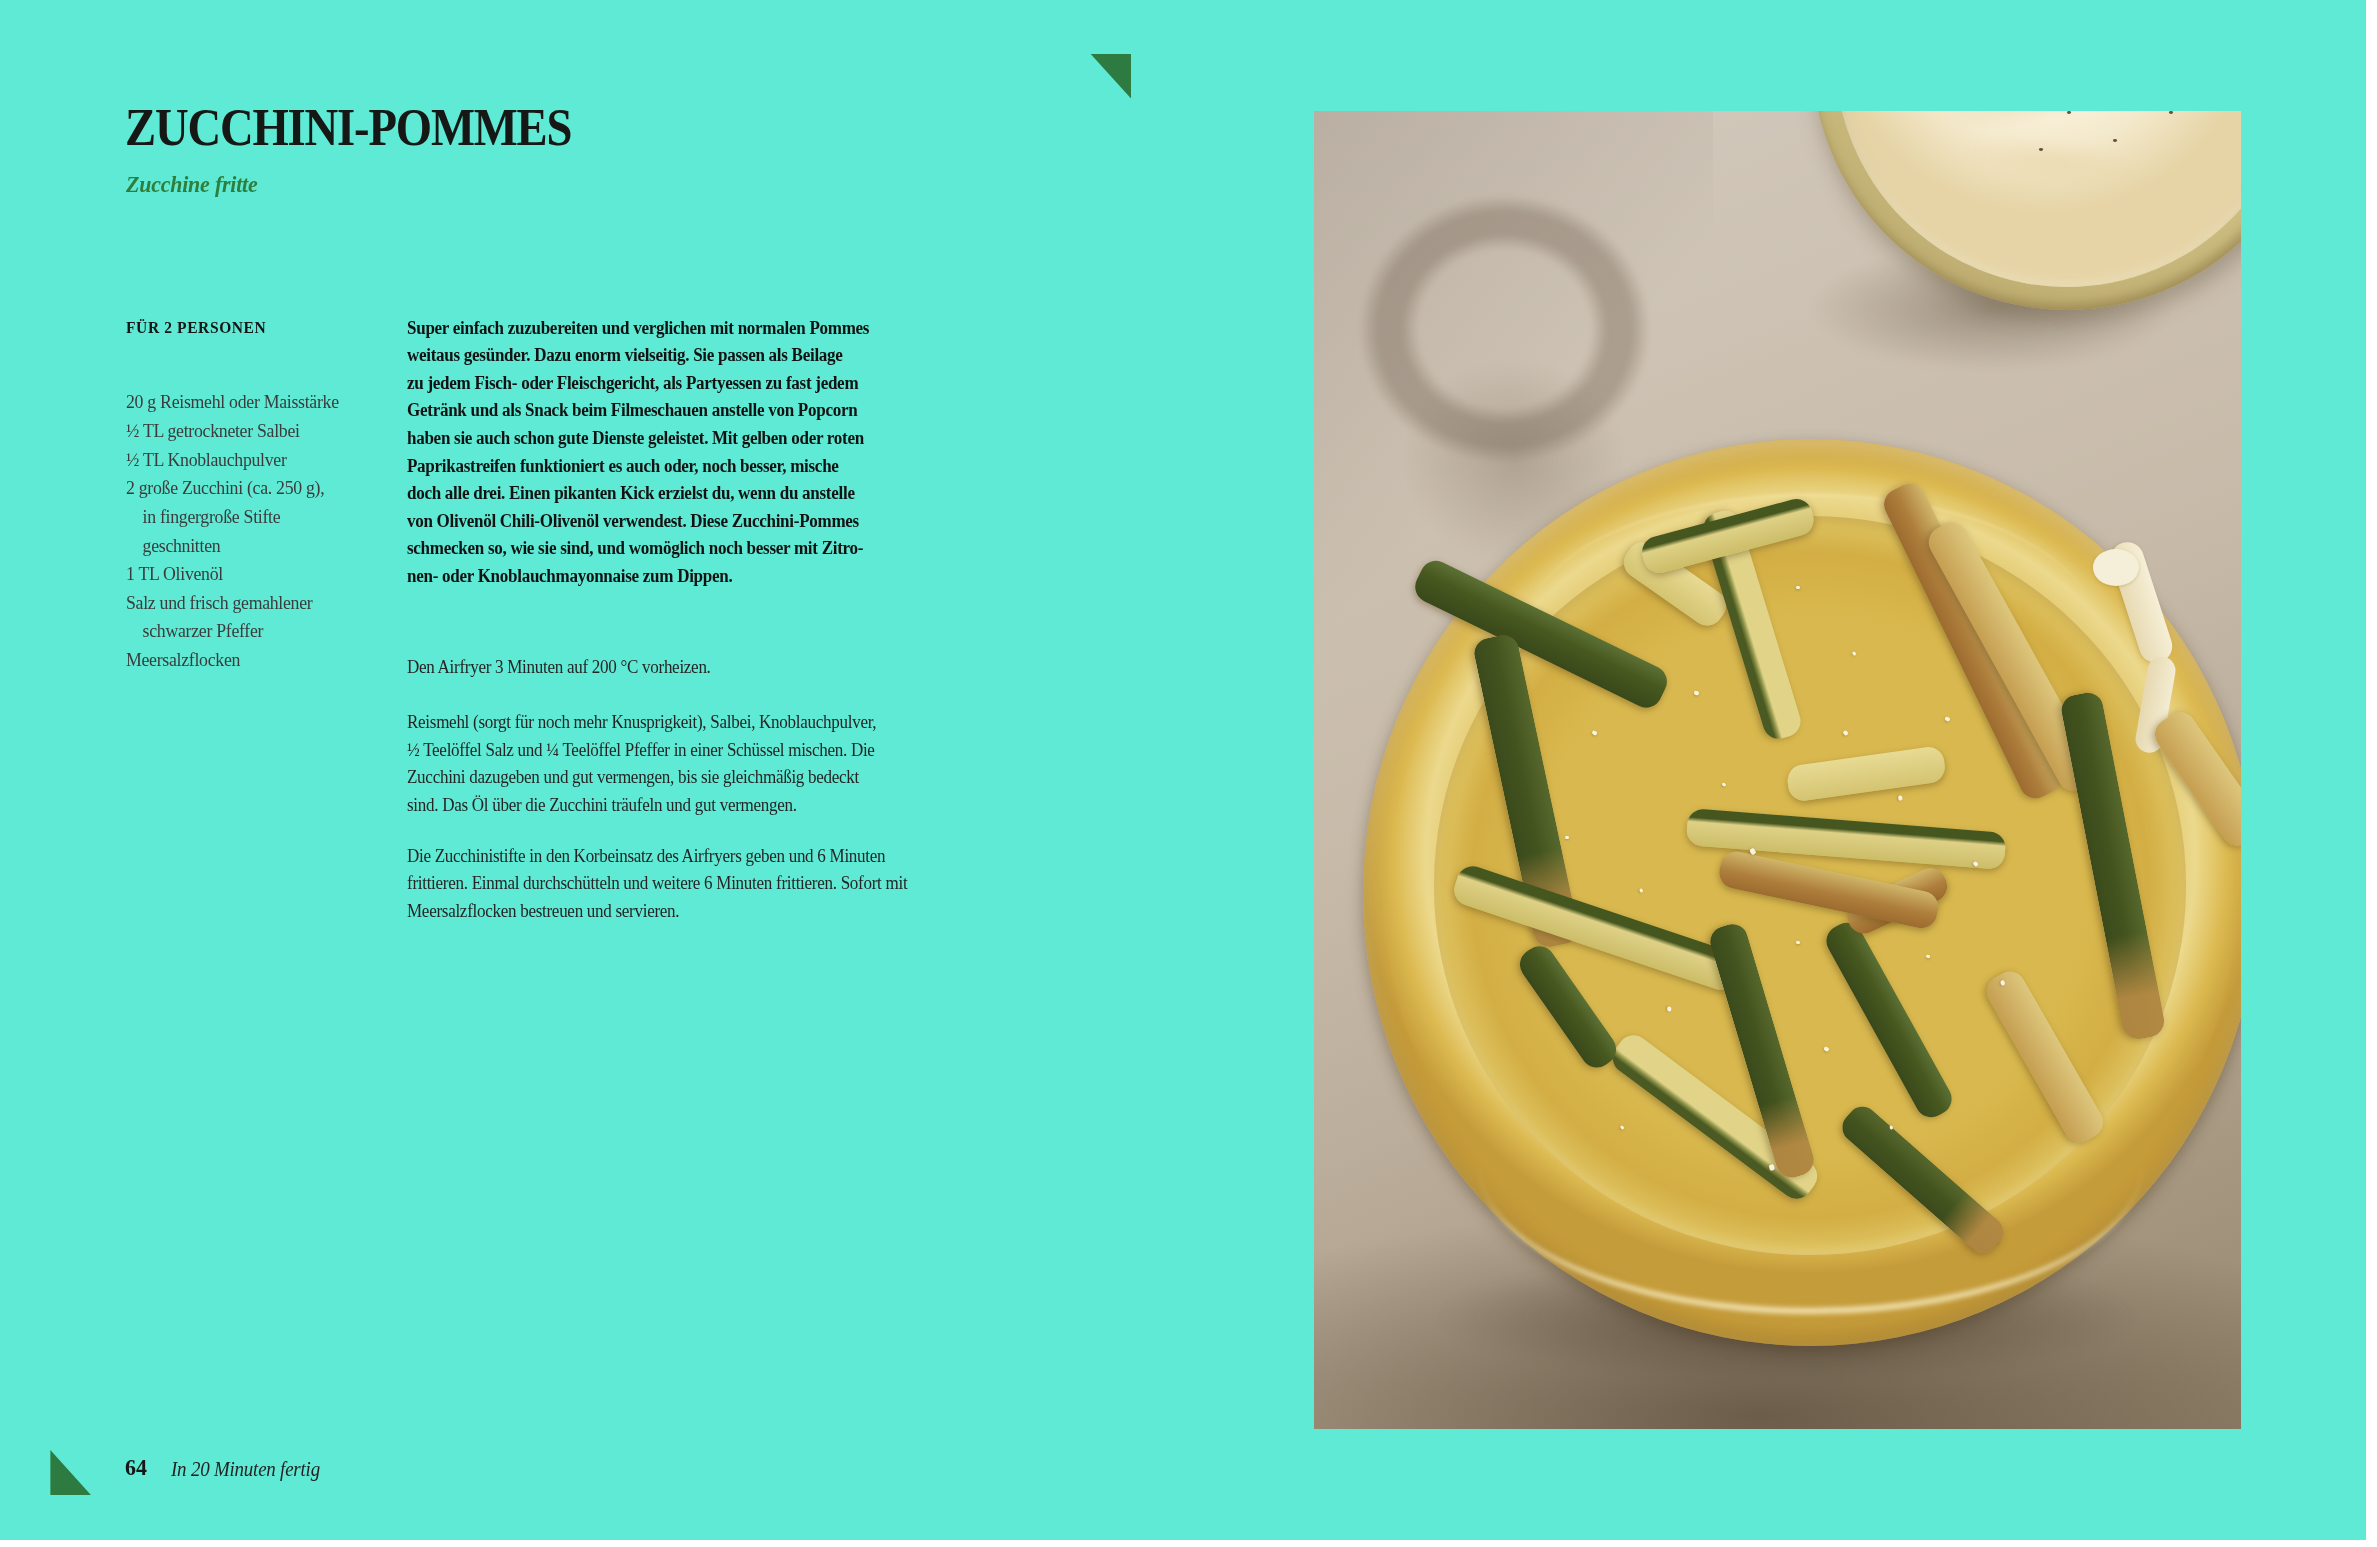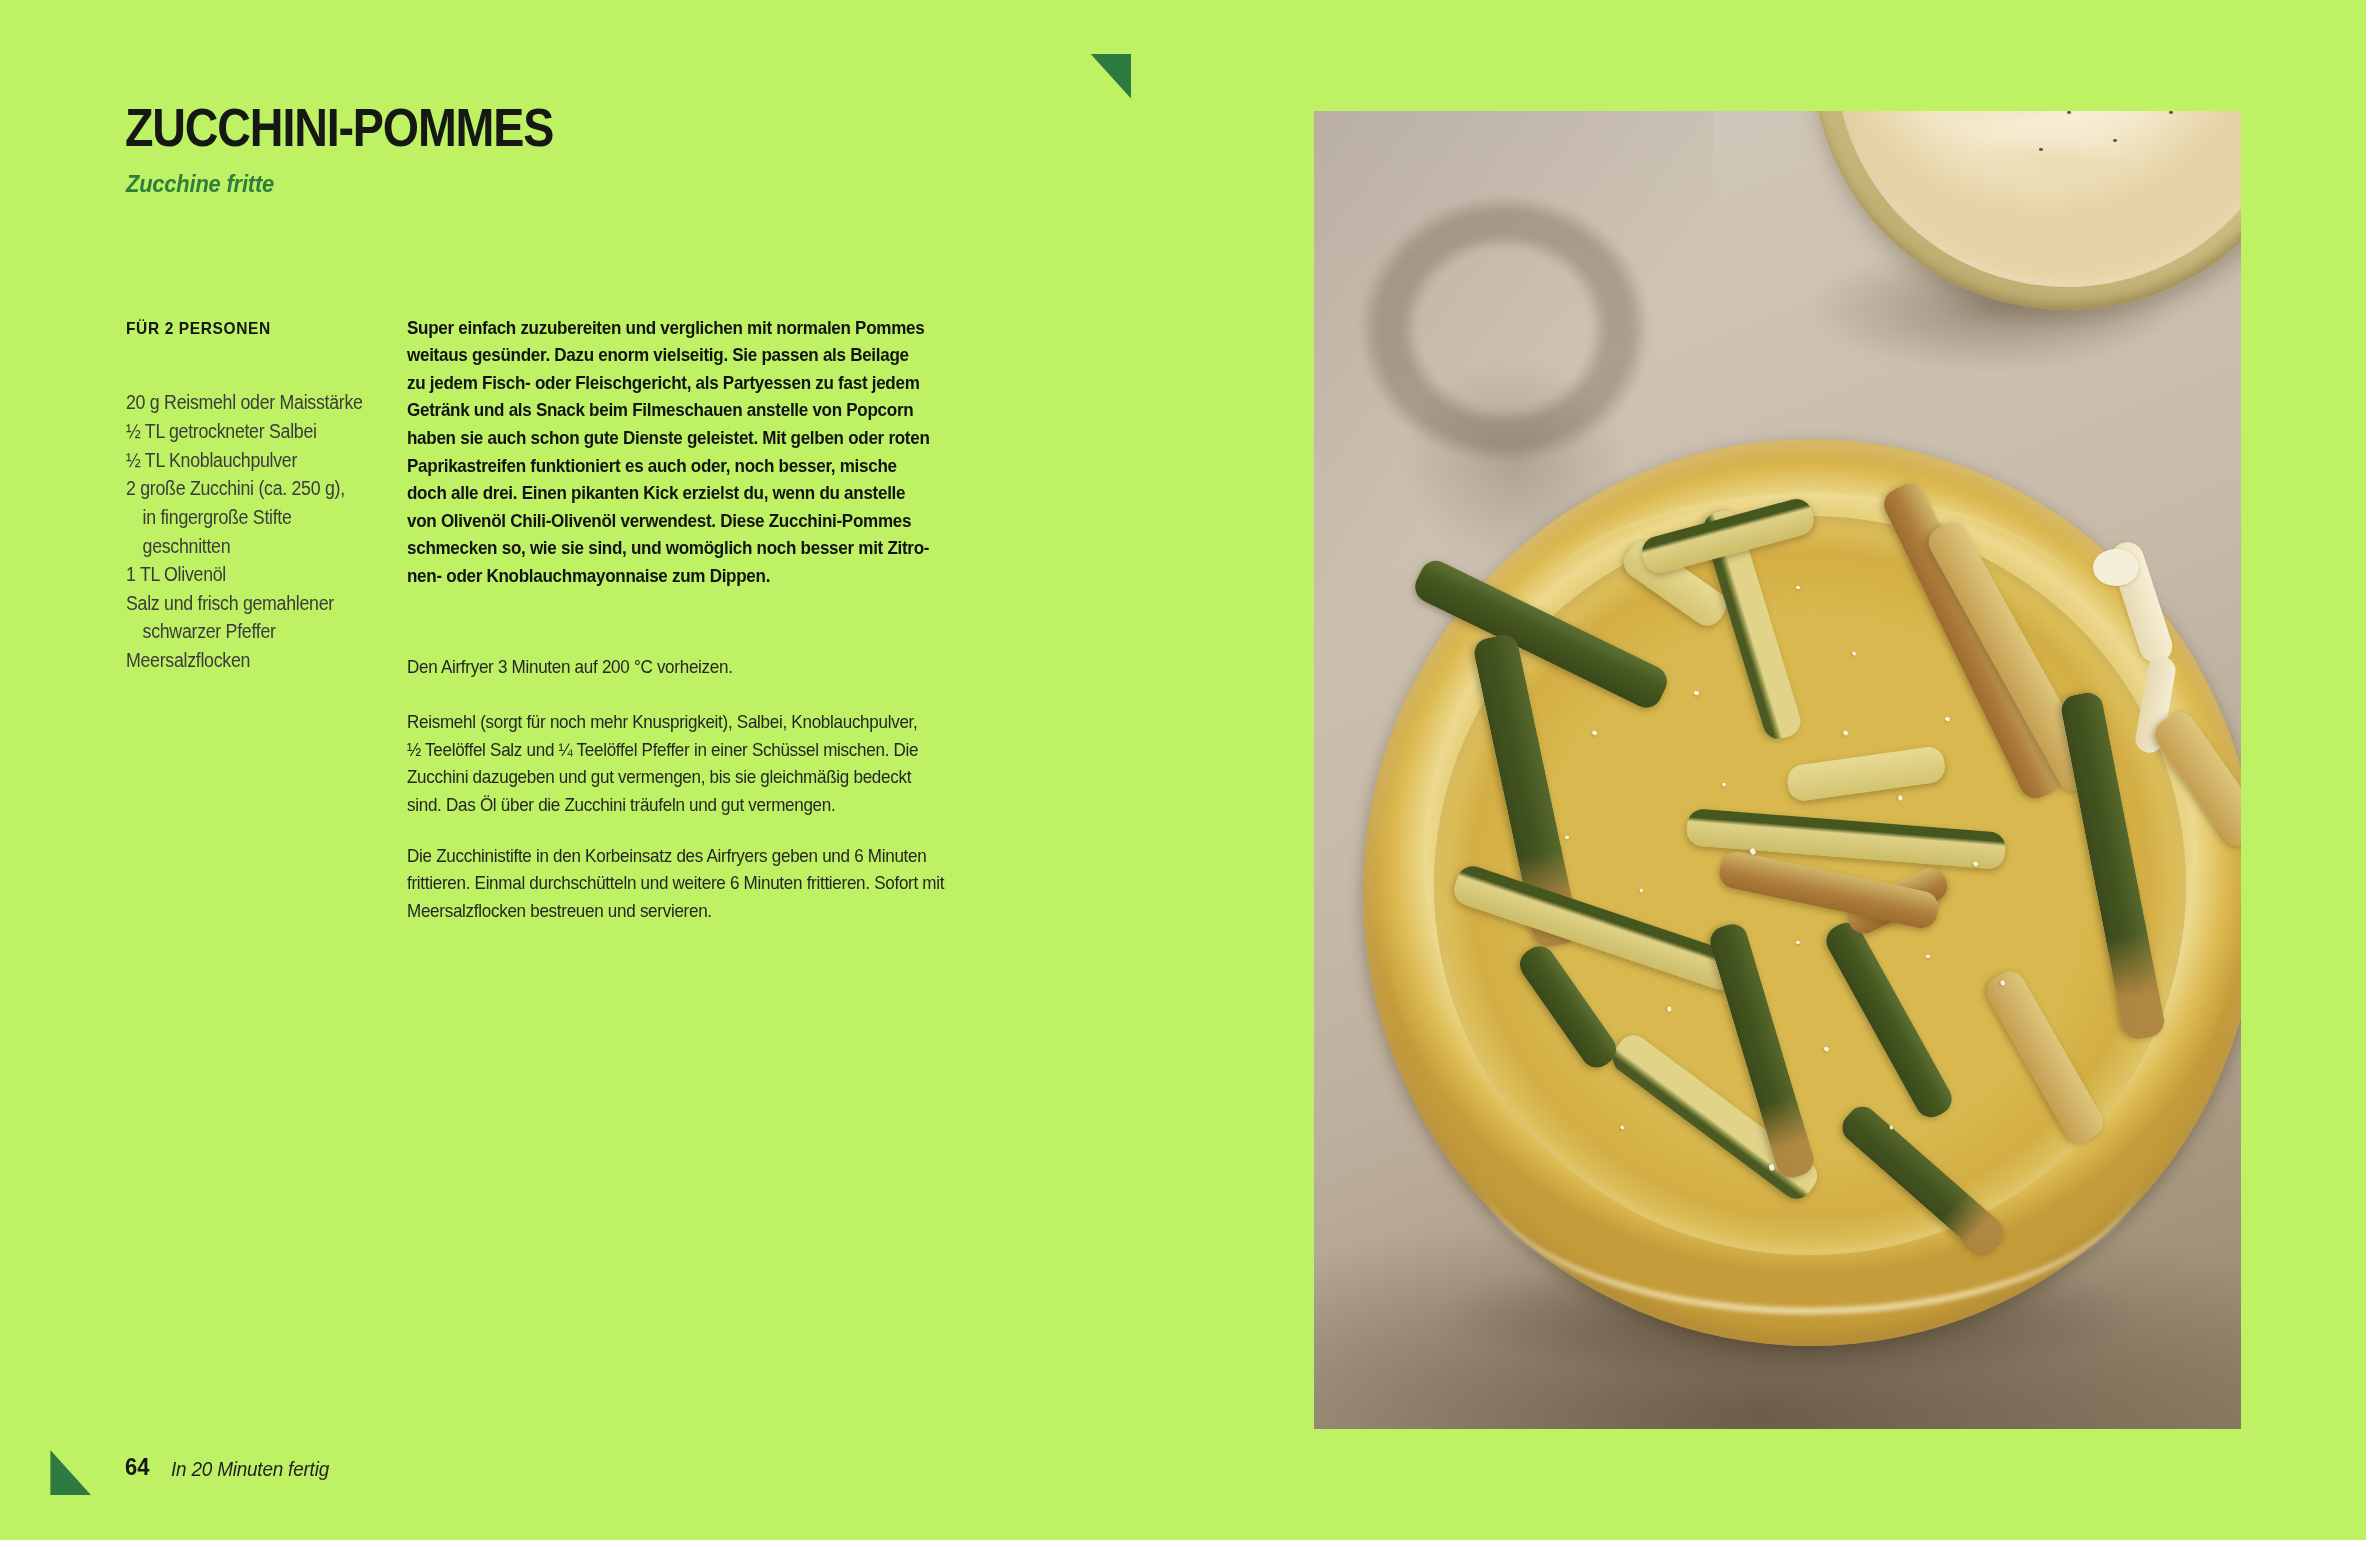--- a/index.html
+++ b/index.html
@@ -1,23 +1,23 @@
 <!DOCTYPE html>
 <html style="font-size:53px"><head>
 <meta charset="utf-8">
 <style>
   html { font-size: calc(100vw / 44.65); }
   body { margin: 0; background: #ffffff; }
   .page {
     position: relative;
     width: 44.65rem;
     height: 29.06rem;
-    background: #bef264;
+    background: #5eead4;
     overflow: hidden;
-    font-family: Liberation Sans, sans-serif;
+    font-family: Liberation Serif, serif;
     color: #141414;
   }
   .abs { position: absolute; }
 
   
   .title {
     left: 2.36rem; top: 1.88rem;
     font-size: 1.00rem; line-height: 1.04rem;
     font-weight: 700; letter-spacing: -0.025rem;
     color: #151814;

